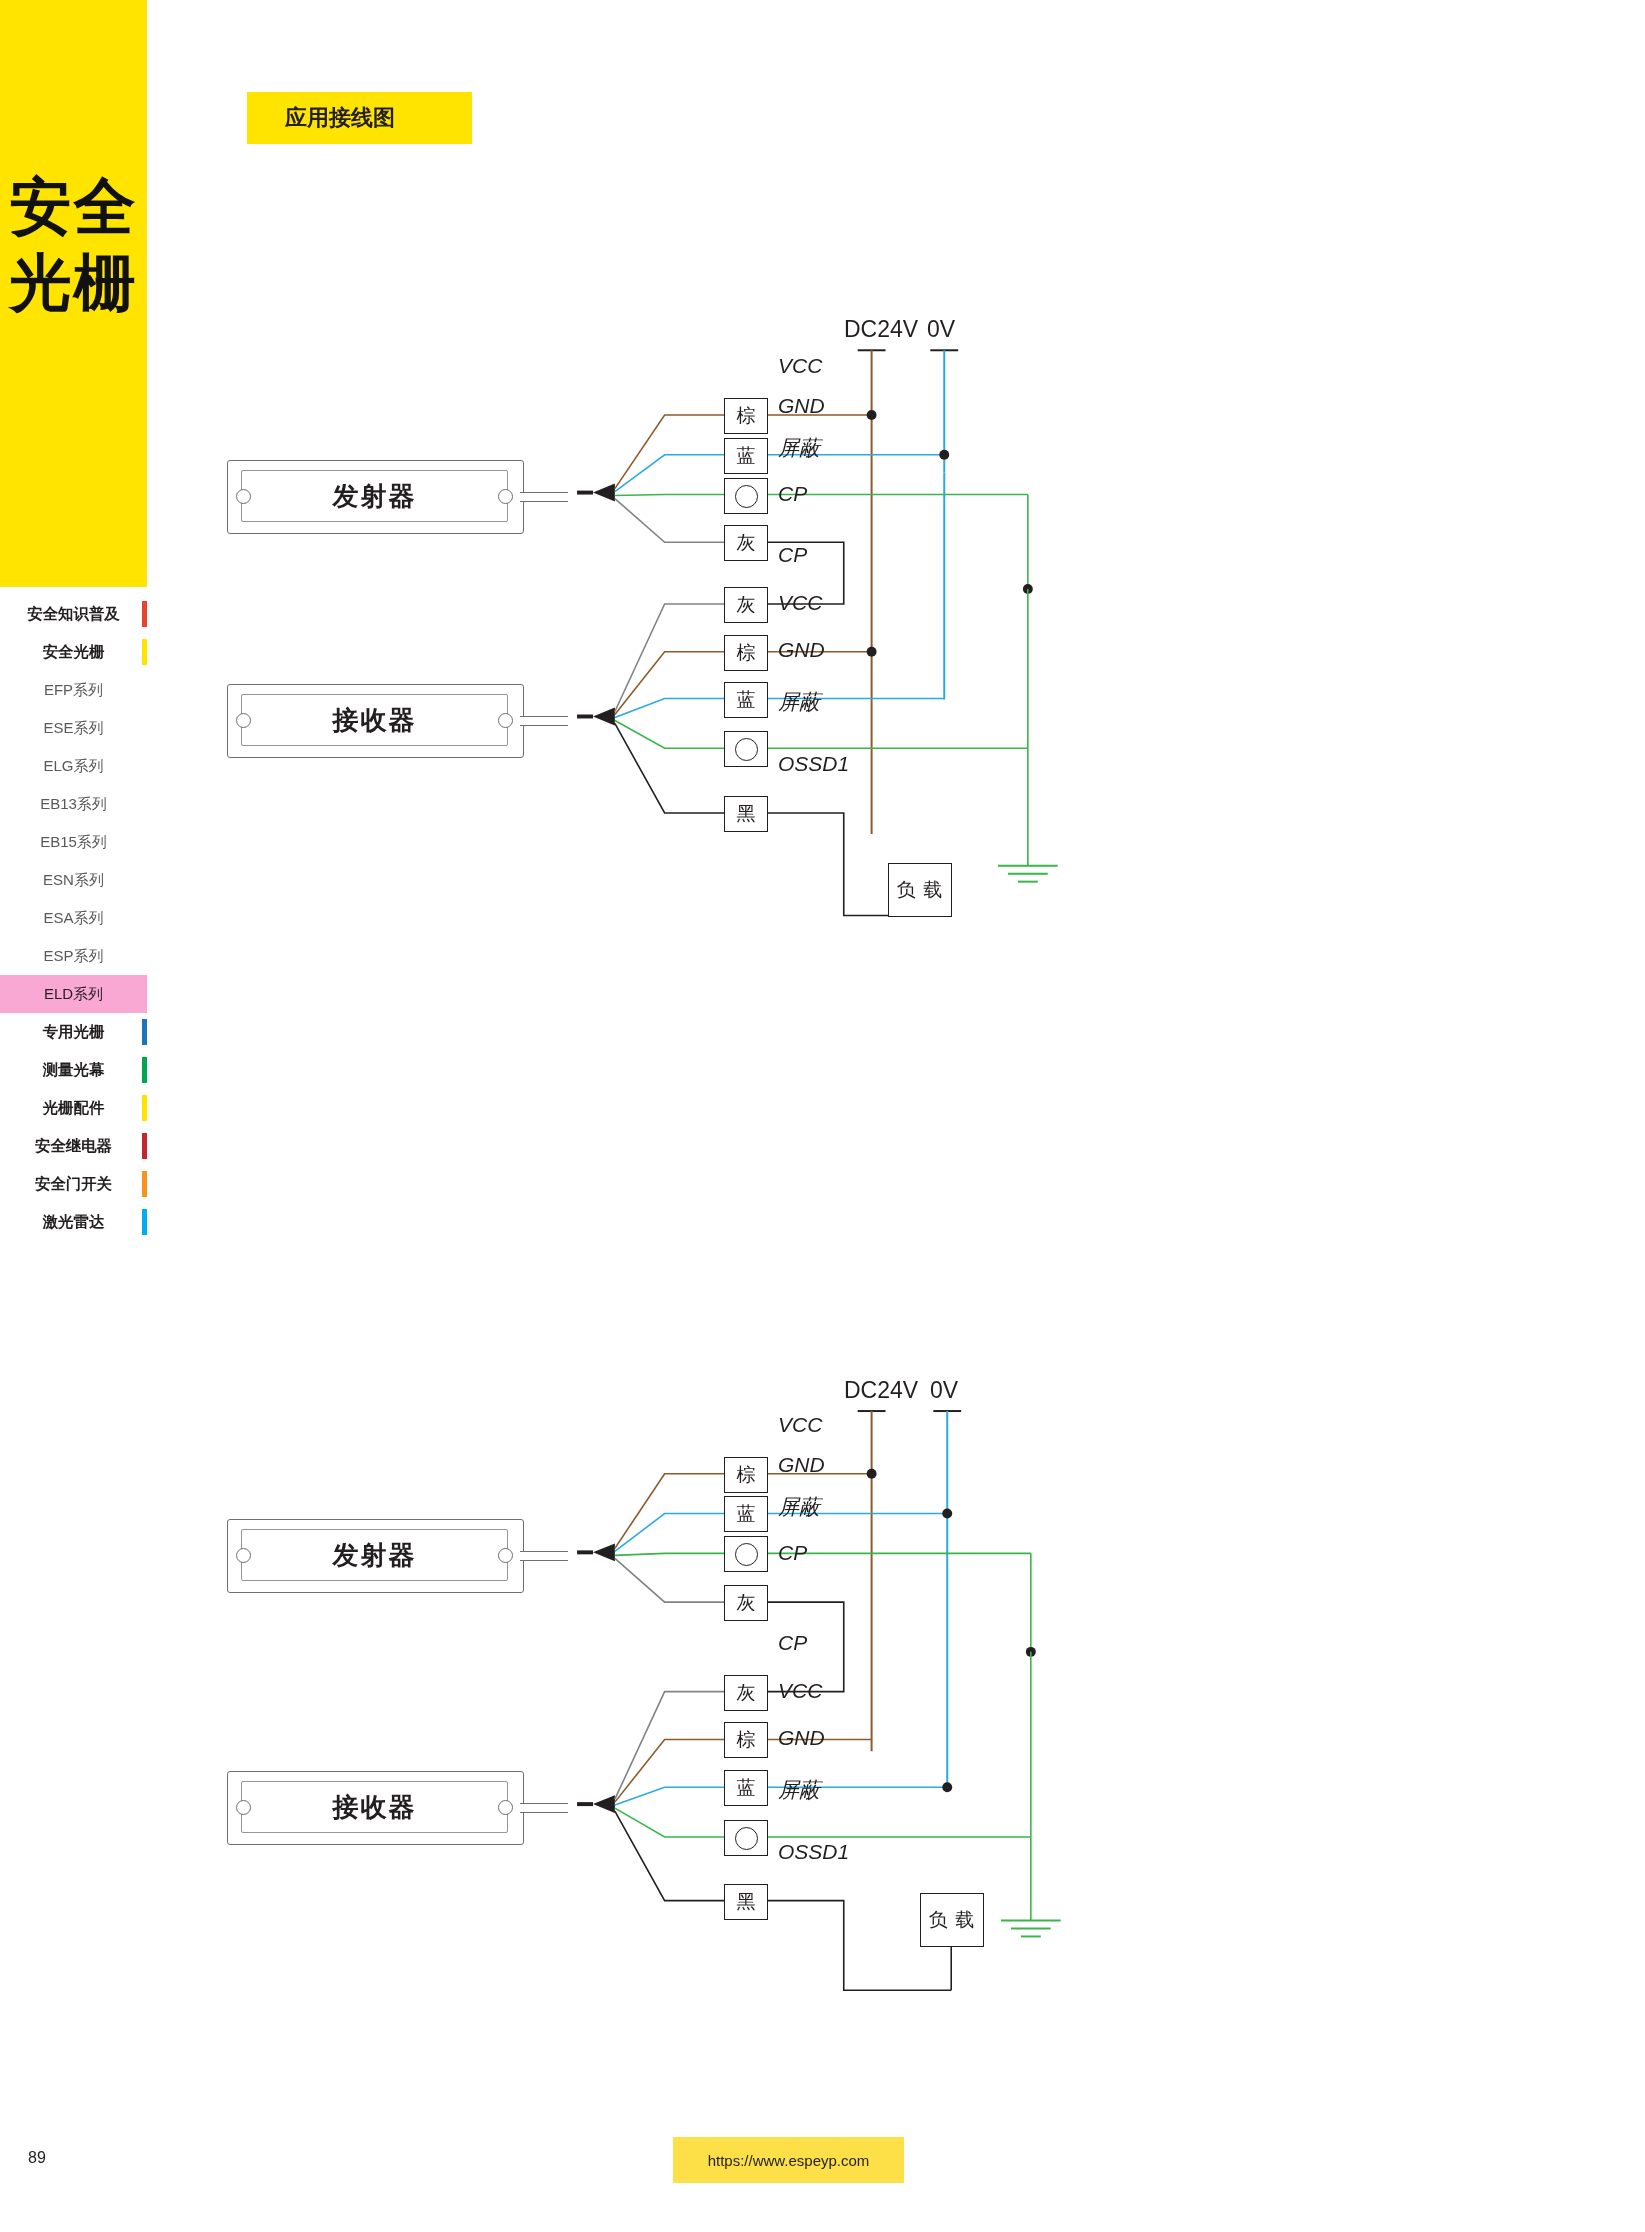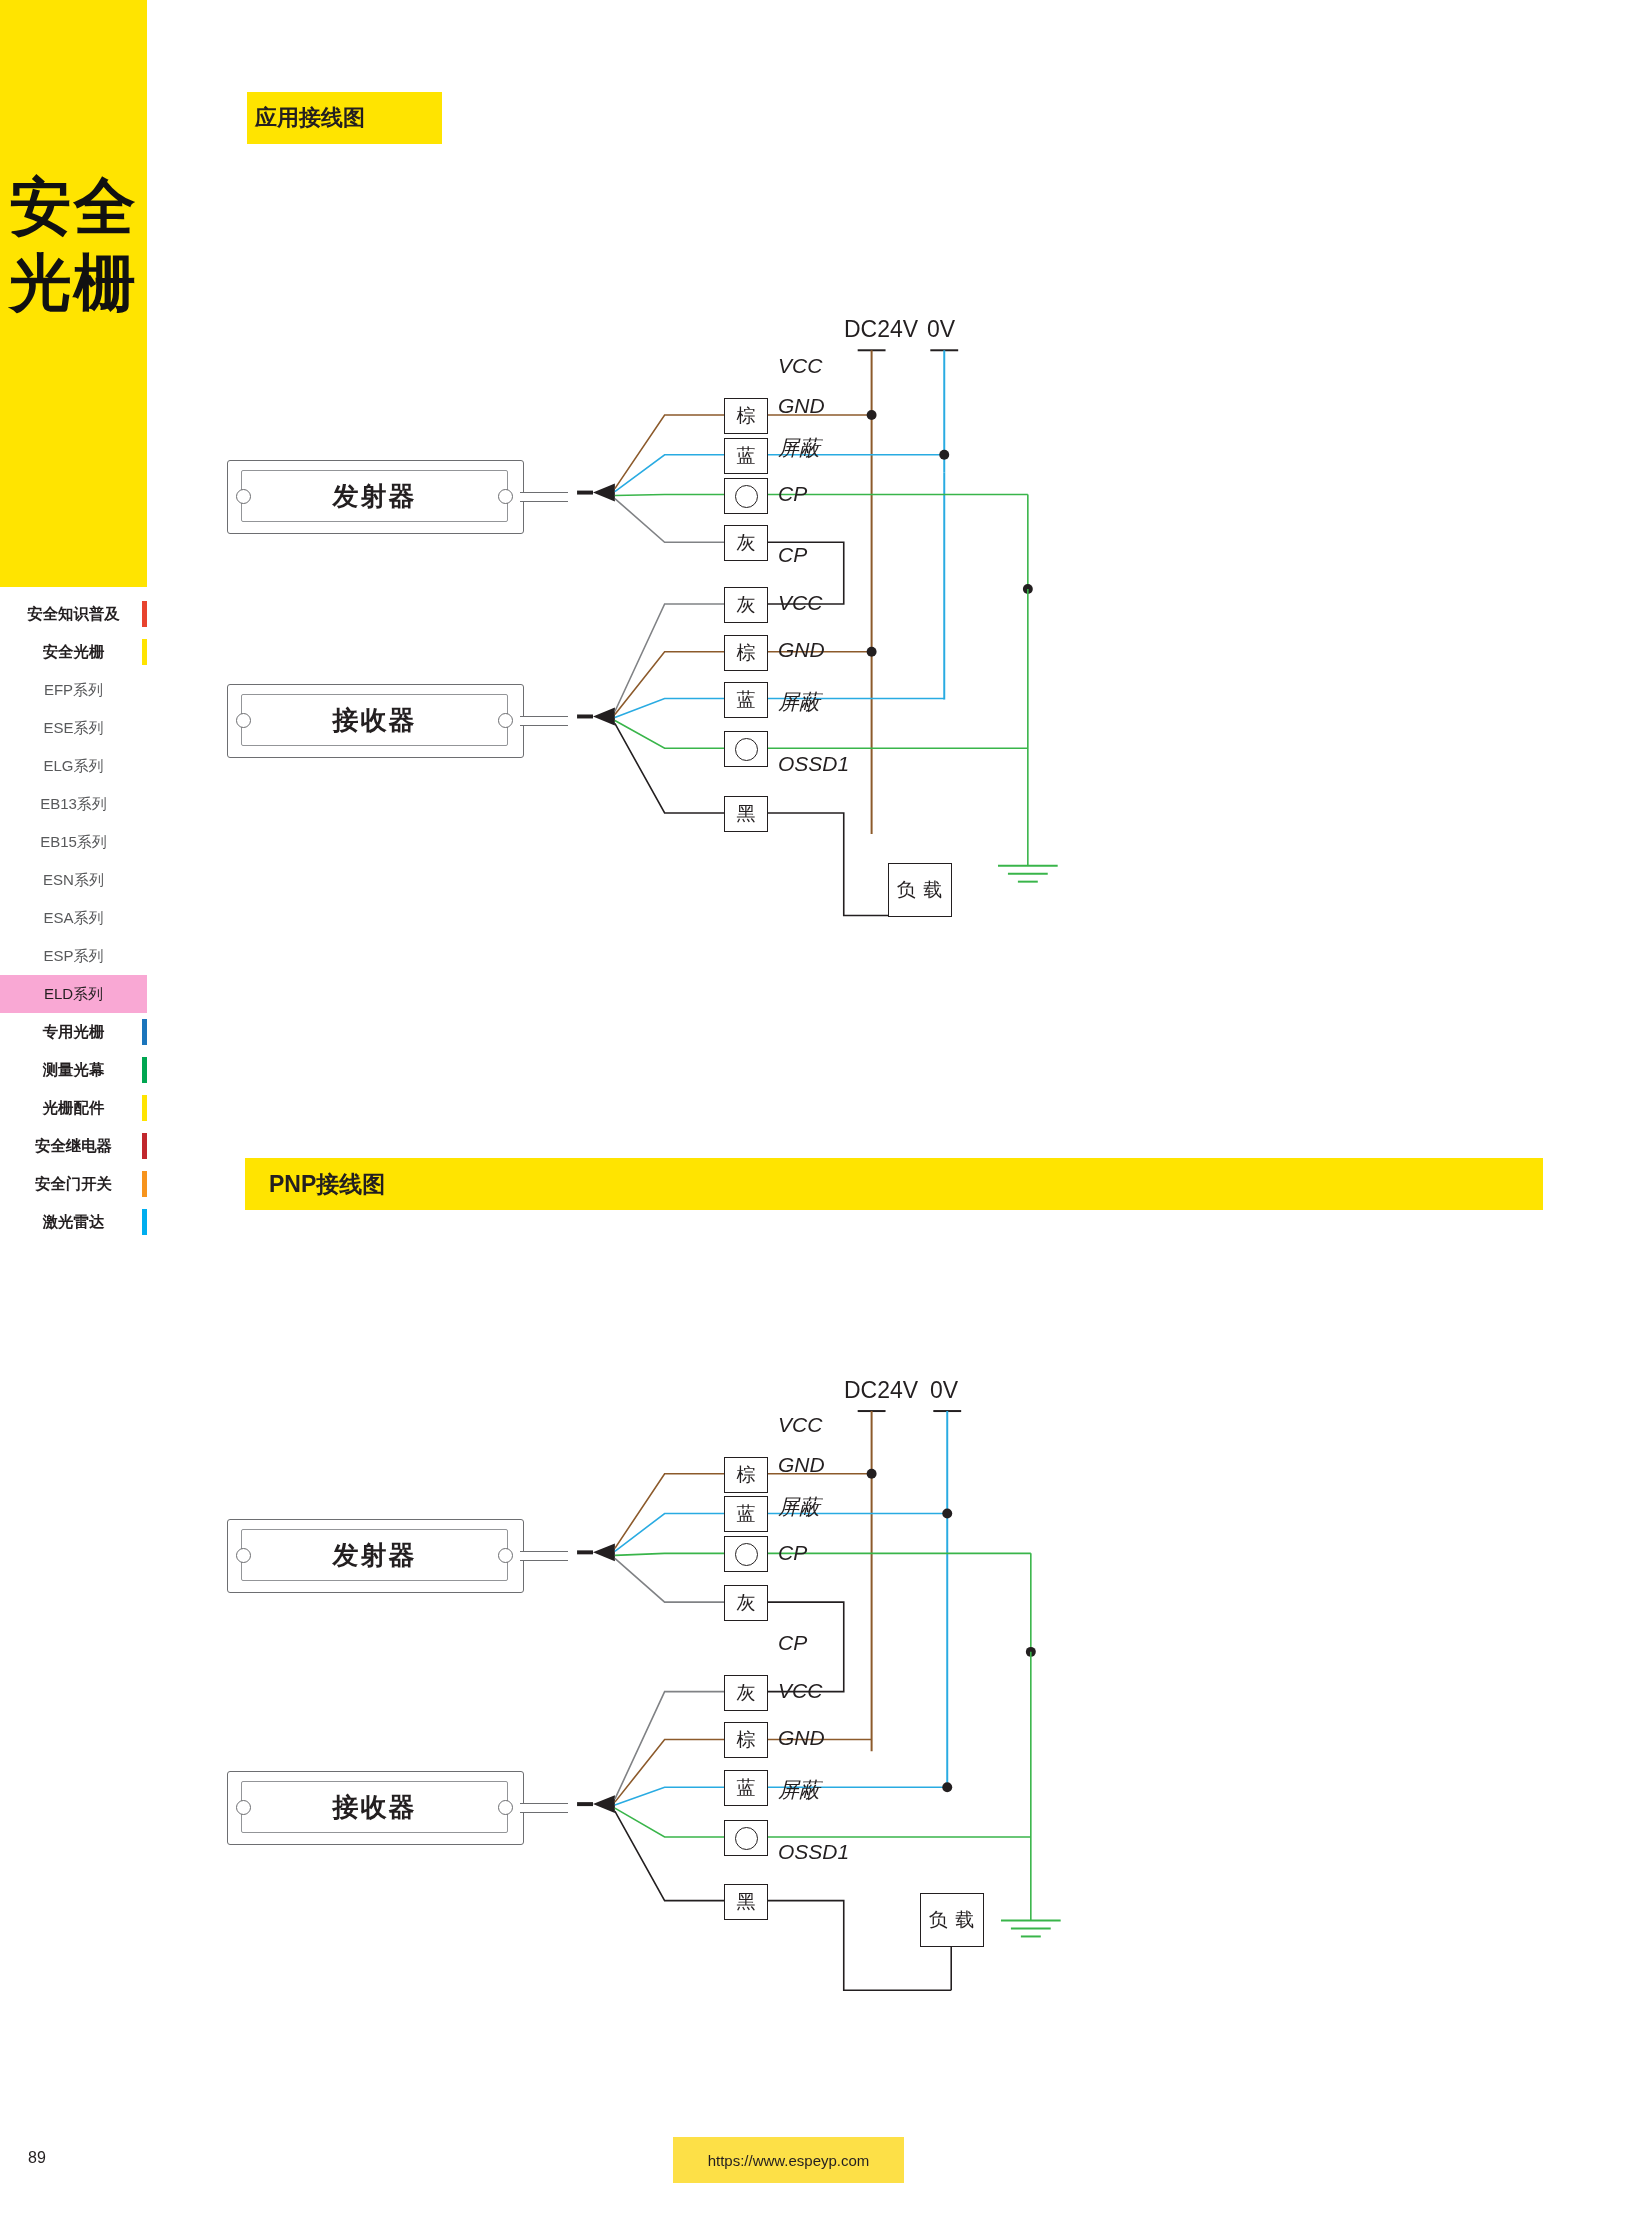--- a/index.html
+++ b/index.html
@@ -25,21 +25,21 @@
   .nav-item .bar{position:absolute;right:0;top:6px;width:5px;height:26px;}
   .nav-item.sub{font-size:15px;color:#58595b;height:38px;}
   .nav-item.highlight{background:#f9a8d4;color:#231f20;font-weight:normal;}
   .nav-item.bold{font-weight:bold;}
   
   .content{position:absolute;left:147px;top:0;right:0;bottom:0;}
   .tag-title{
     position:absolute;background:#FFE400;display:flex;align-items:center;
     font-weight:bold;color:#231f20;
   }
-  #tag-app{left:100px;top:92px;width:187px;height:52px;font-size:22px;padding-left:8px;}
+  #tag-app{left:100px;top:92px;width:187px;height:52px;font-size:22px;padding-left:38px;}
   #tag-npn{left:98px;top:203px;width:1274px;height:52px;font-size:23px;padding-left:24px;}
   #tag-pnp{left:98px;top:1158px;width:1274px;height:52px;font-size:23px;padding-left:24px;}
 
   
   .device{position:absolute;}
   .device .outer{
     position:absolute;left:0;top:0;width:100%;height:100%;
     border:1.6px solid #6d6e71;background:#fff;border-radius:3px;
   }
   .device .inner{
@@ -147,21 +147,20 @@
     <div class="nav-item bold">
       <span>激光雷达</span>
       <span class="bar" style="background:#00AEEF"></span>
     </div>
   </div>
 </div>
 
 <div class="content">
 
   <div class="tag-title" id="tag-app">应用接线图</div>
-  <div class="tag-title" id="tag-pnp">PNP接线图</div>
 
   <svg class="wires" width="1493" height="2233" viewBox="0 0 1500 2244">
 
     <polygon points="448,495 470,486 470,504" fill="#231f20"></polygon>
     <line x1="448" y1="495" x2="432" y2="495" stroke="#231f20" stroke-width="4"></line>
     <path d="M470,491 L520,417 L580,417" fill="none" stroke="#8C5A2B" stroke-width="1.6"></path>
     <path d="M470,494 L520,457 L580,457" fill="none" stroke="#29ABE2" stroke-width="1.6"></path>
     <path d="M470,498 L520,497 L580,497" fill="none" stroke="#39B54A" stroke-width="1.6"></path>
     <path d="M470,501 L520,545 L580,545" fill="none" stroke="#808285" stroke-width="1.6"></path>
 

